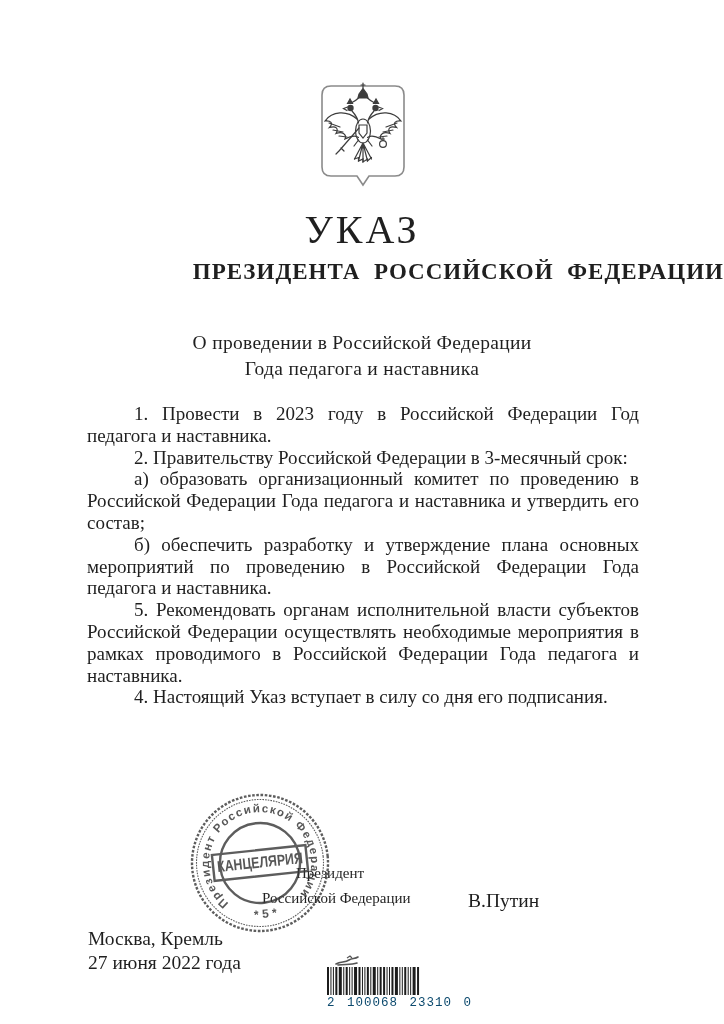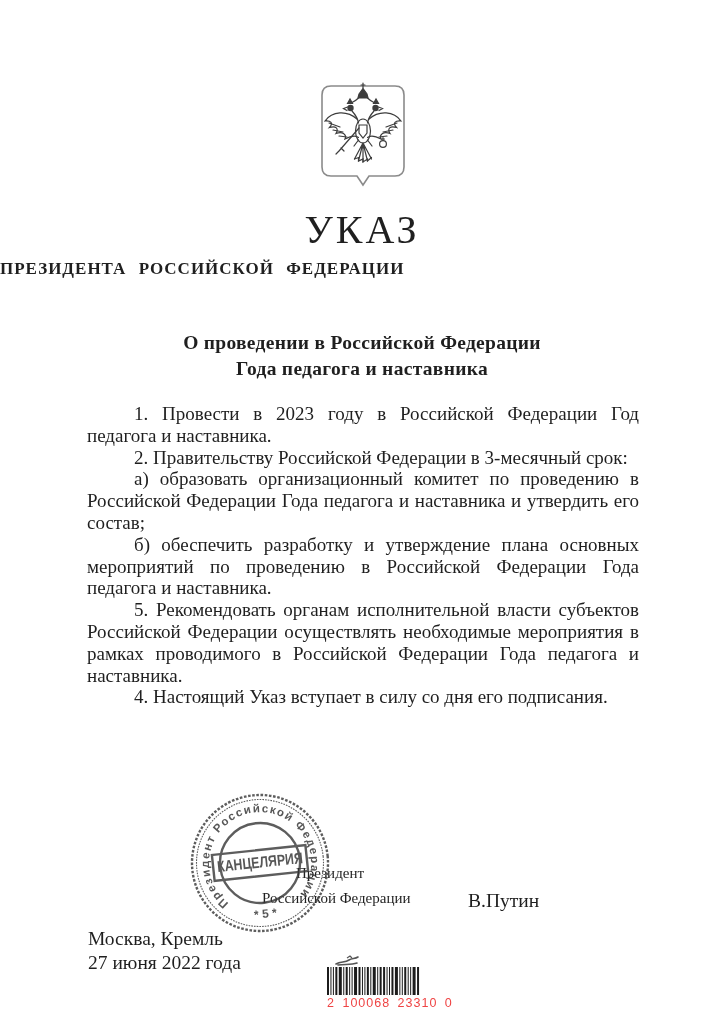--- a/index.html
+++ b/index.html
@@ -15,26 +15,26 @@
   
   .emblem{position:absolute;left:312px;top:62px;width:102px;height:114px;}
   
   .doc-title{
     position:absolute;left:0;top:190px;width:724px;
     text-align:center;font-size:40px;font-weight:400;
     letter-spacing:3px;
   }
   .doc-subtitle{
     position:absolute;left:0;top:243px;width:724px;
-    text-align:left;font-size:17px;font-weight:700;
+    text-align:right;font-size:23px;font-weight:700;
     letter-spacing:1px;word-spacing:7px;
   }
   .doc-subject{
     position:absolute;left:0;top:314px;width:724px;
-    text-align:center;font-size:19.5px;font-weight:700;
+    text-align:center;font-size:19.5px;font-weight:400;
     line-height:26px;letter-spacing:0.3px;
   }
   
   .doc-body{
     position:absolute;left:87px;top:387px;width:552px;
     font-size:19px;line-height:21.8px;
     text-align:justify;
   }
   .doc-body p{margin:0;text-indent:47px;}
   
@@ -52,22 +52,22 @@
     position:absolute;left:88px;top:911px;
     font-size:19.5px;line-height:23.6px;
   }
   .footer-block div{white-space:nowrap;}
   
   .barcode-wrap{position:absolute;left:327px;top:936px;width:110px;}
   .barcode-mark{position:absolute;left:6px;top:2px;}
   .barcode-bars{position:absolute;left:0;top:15px;}
   .barcode-digits{
     position:absolute;left:0;top:44px;width:100px;
-    font-family:Liberation Sans, sans-serif;
-    font-size:12.5px;color:#ef4444;
+    font-family:Liberation Mono, monospace;
+    font-size:12.5px;color:#0c4a6e;
     letter-spacing:1px;word-spacing:3px;white-space:nowrap;
   }
 </style>
 </head>
 <body>
 
 <div class="page">
 
   <svg class="emblem" viewBox="0 0 102 112" fill="none">
 

